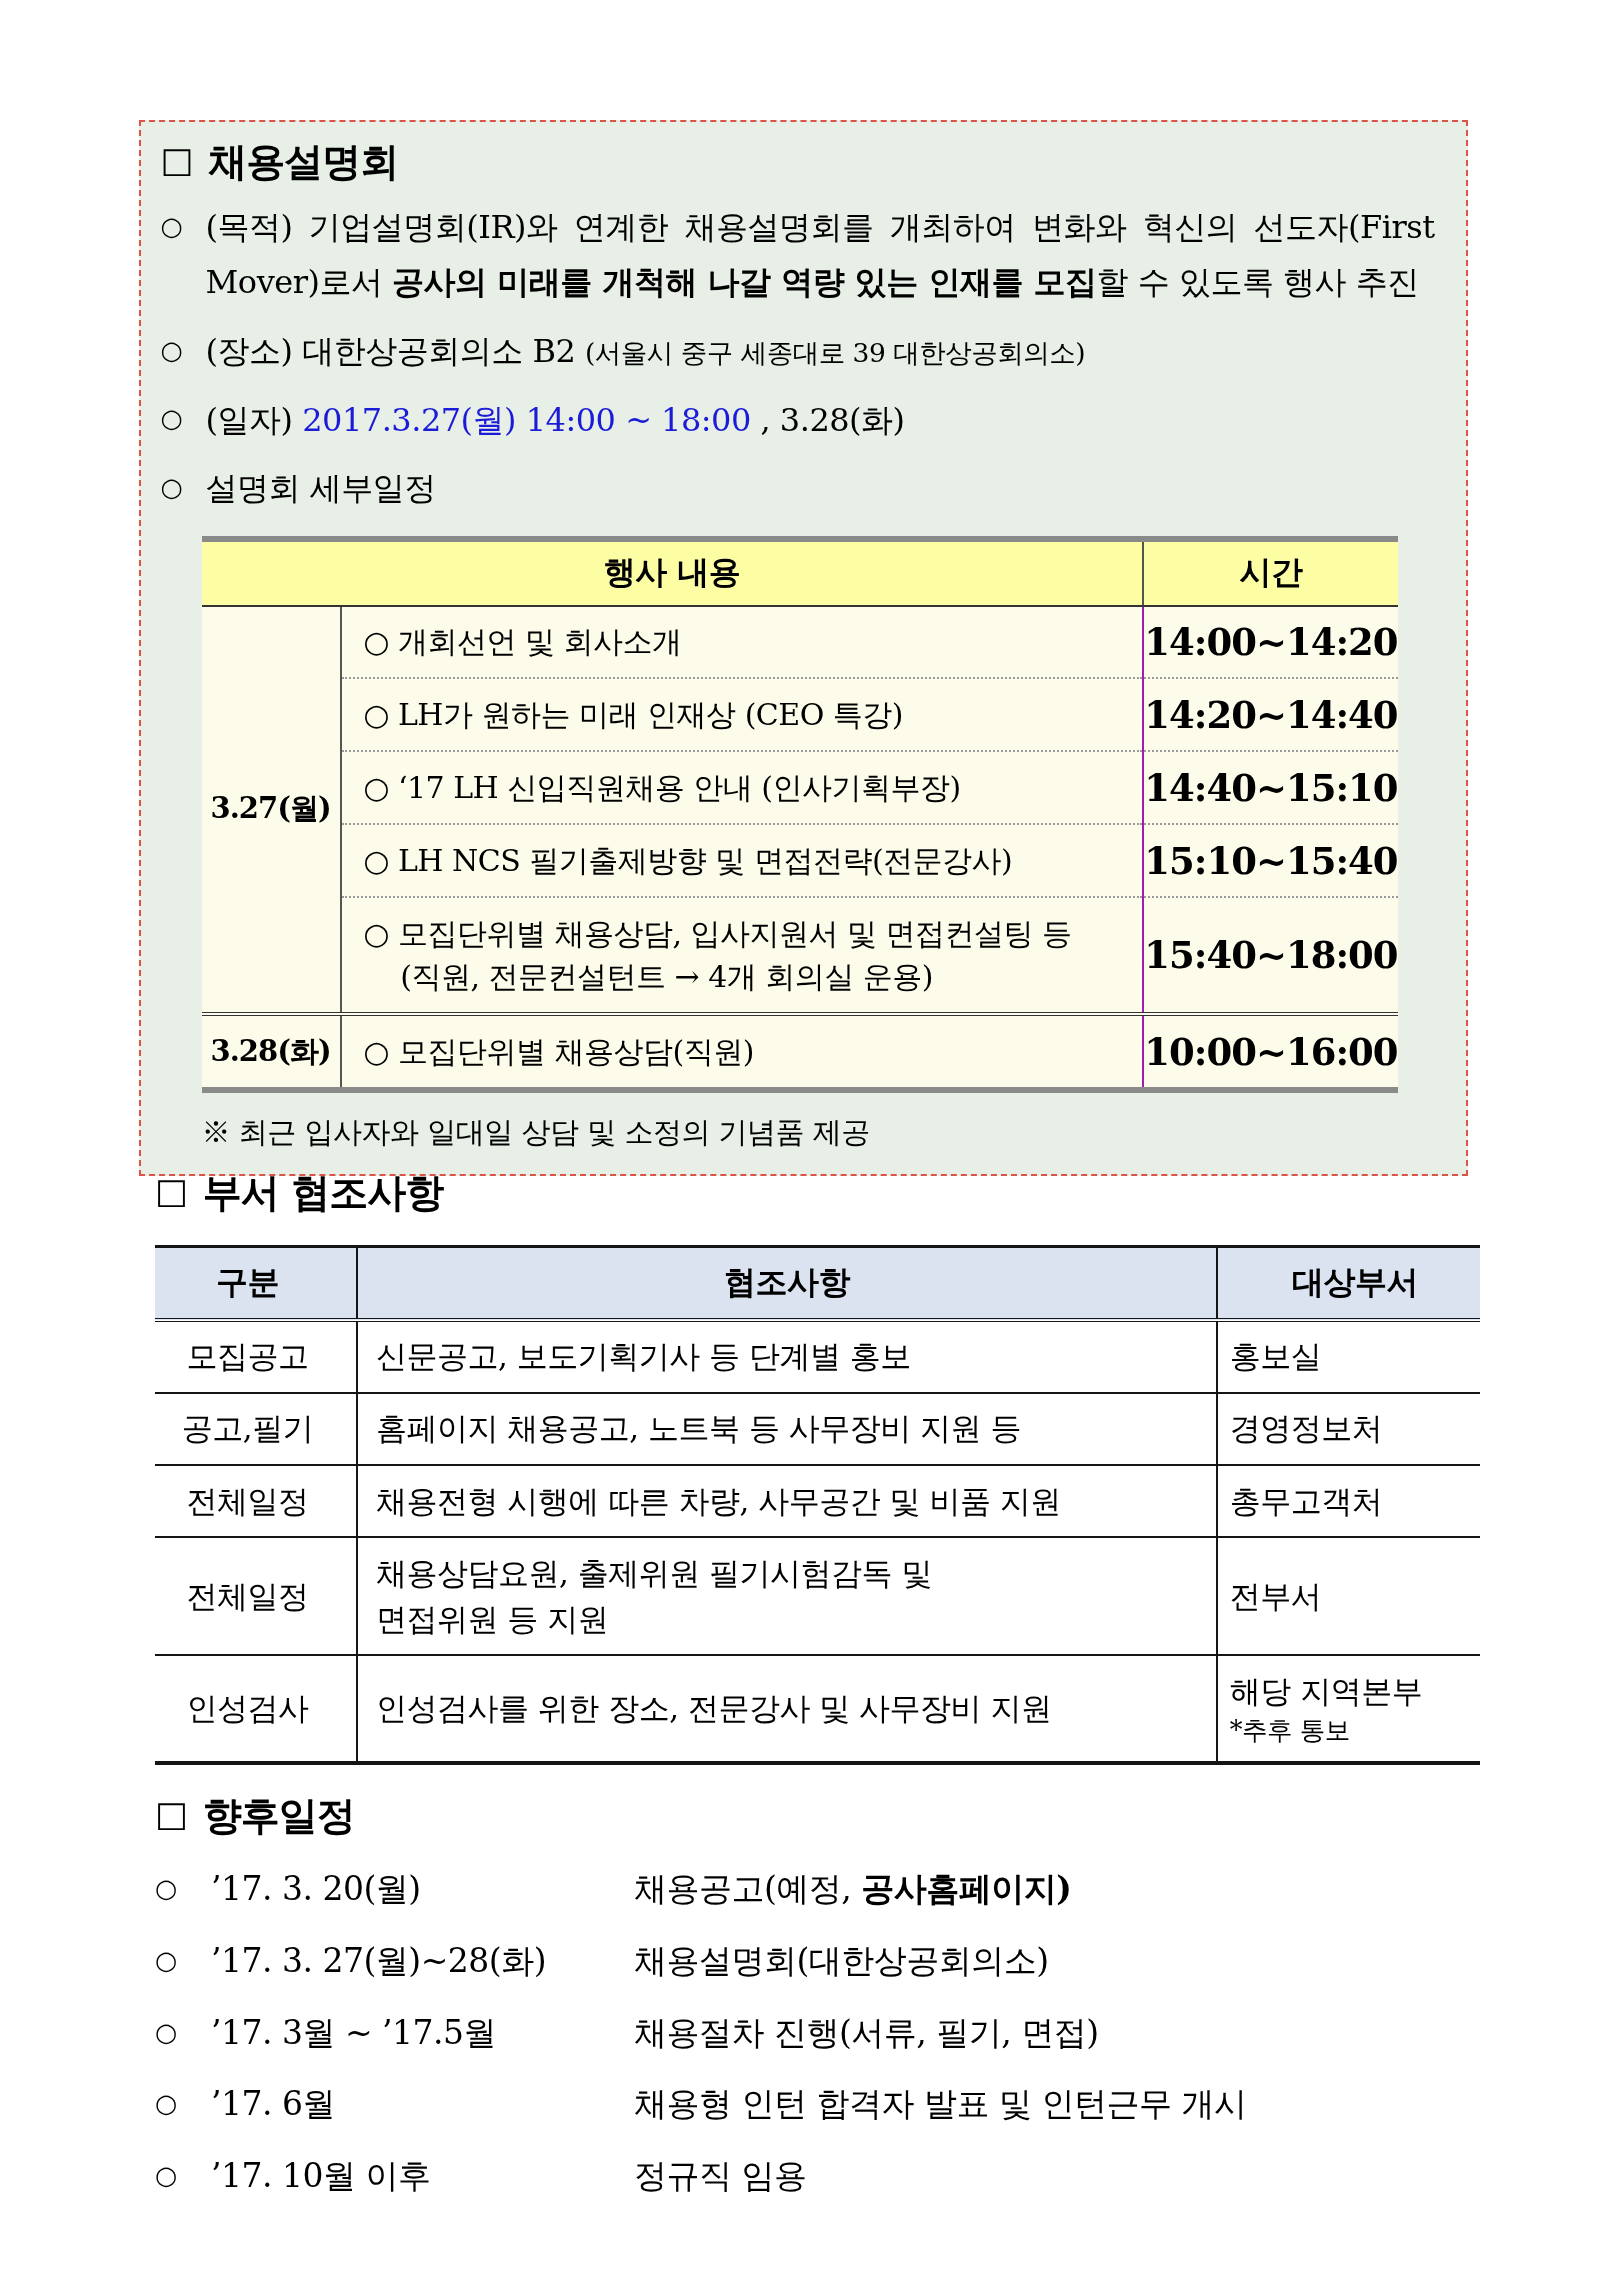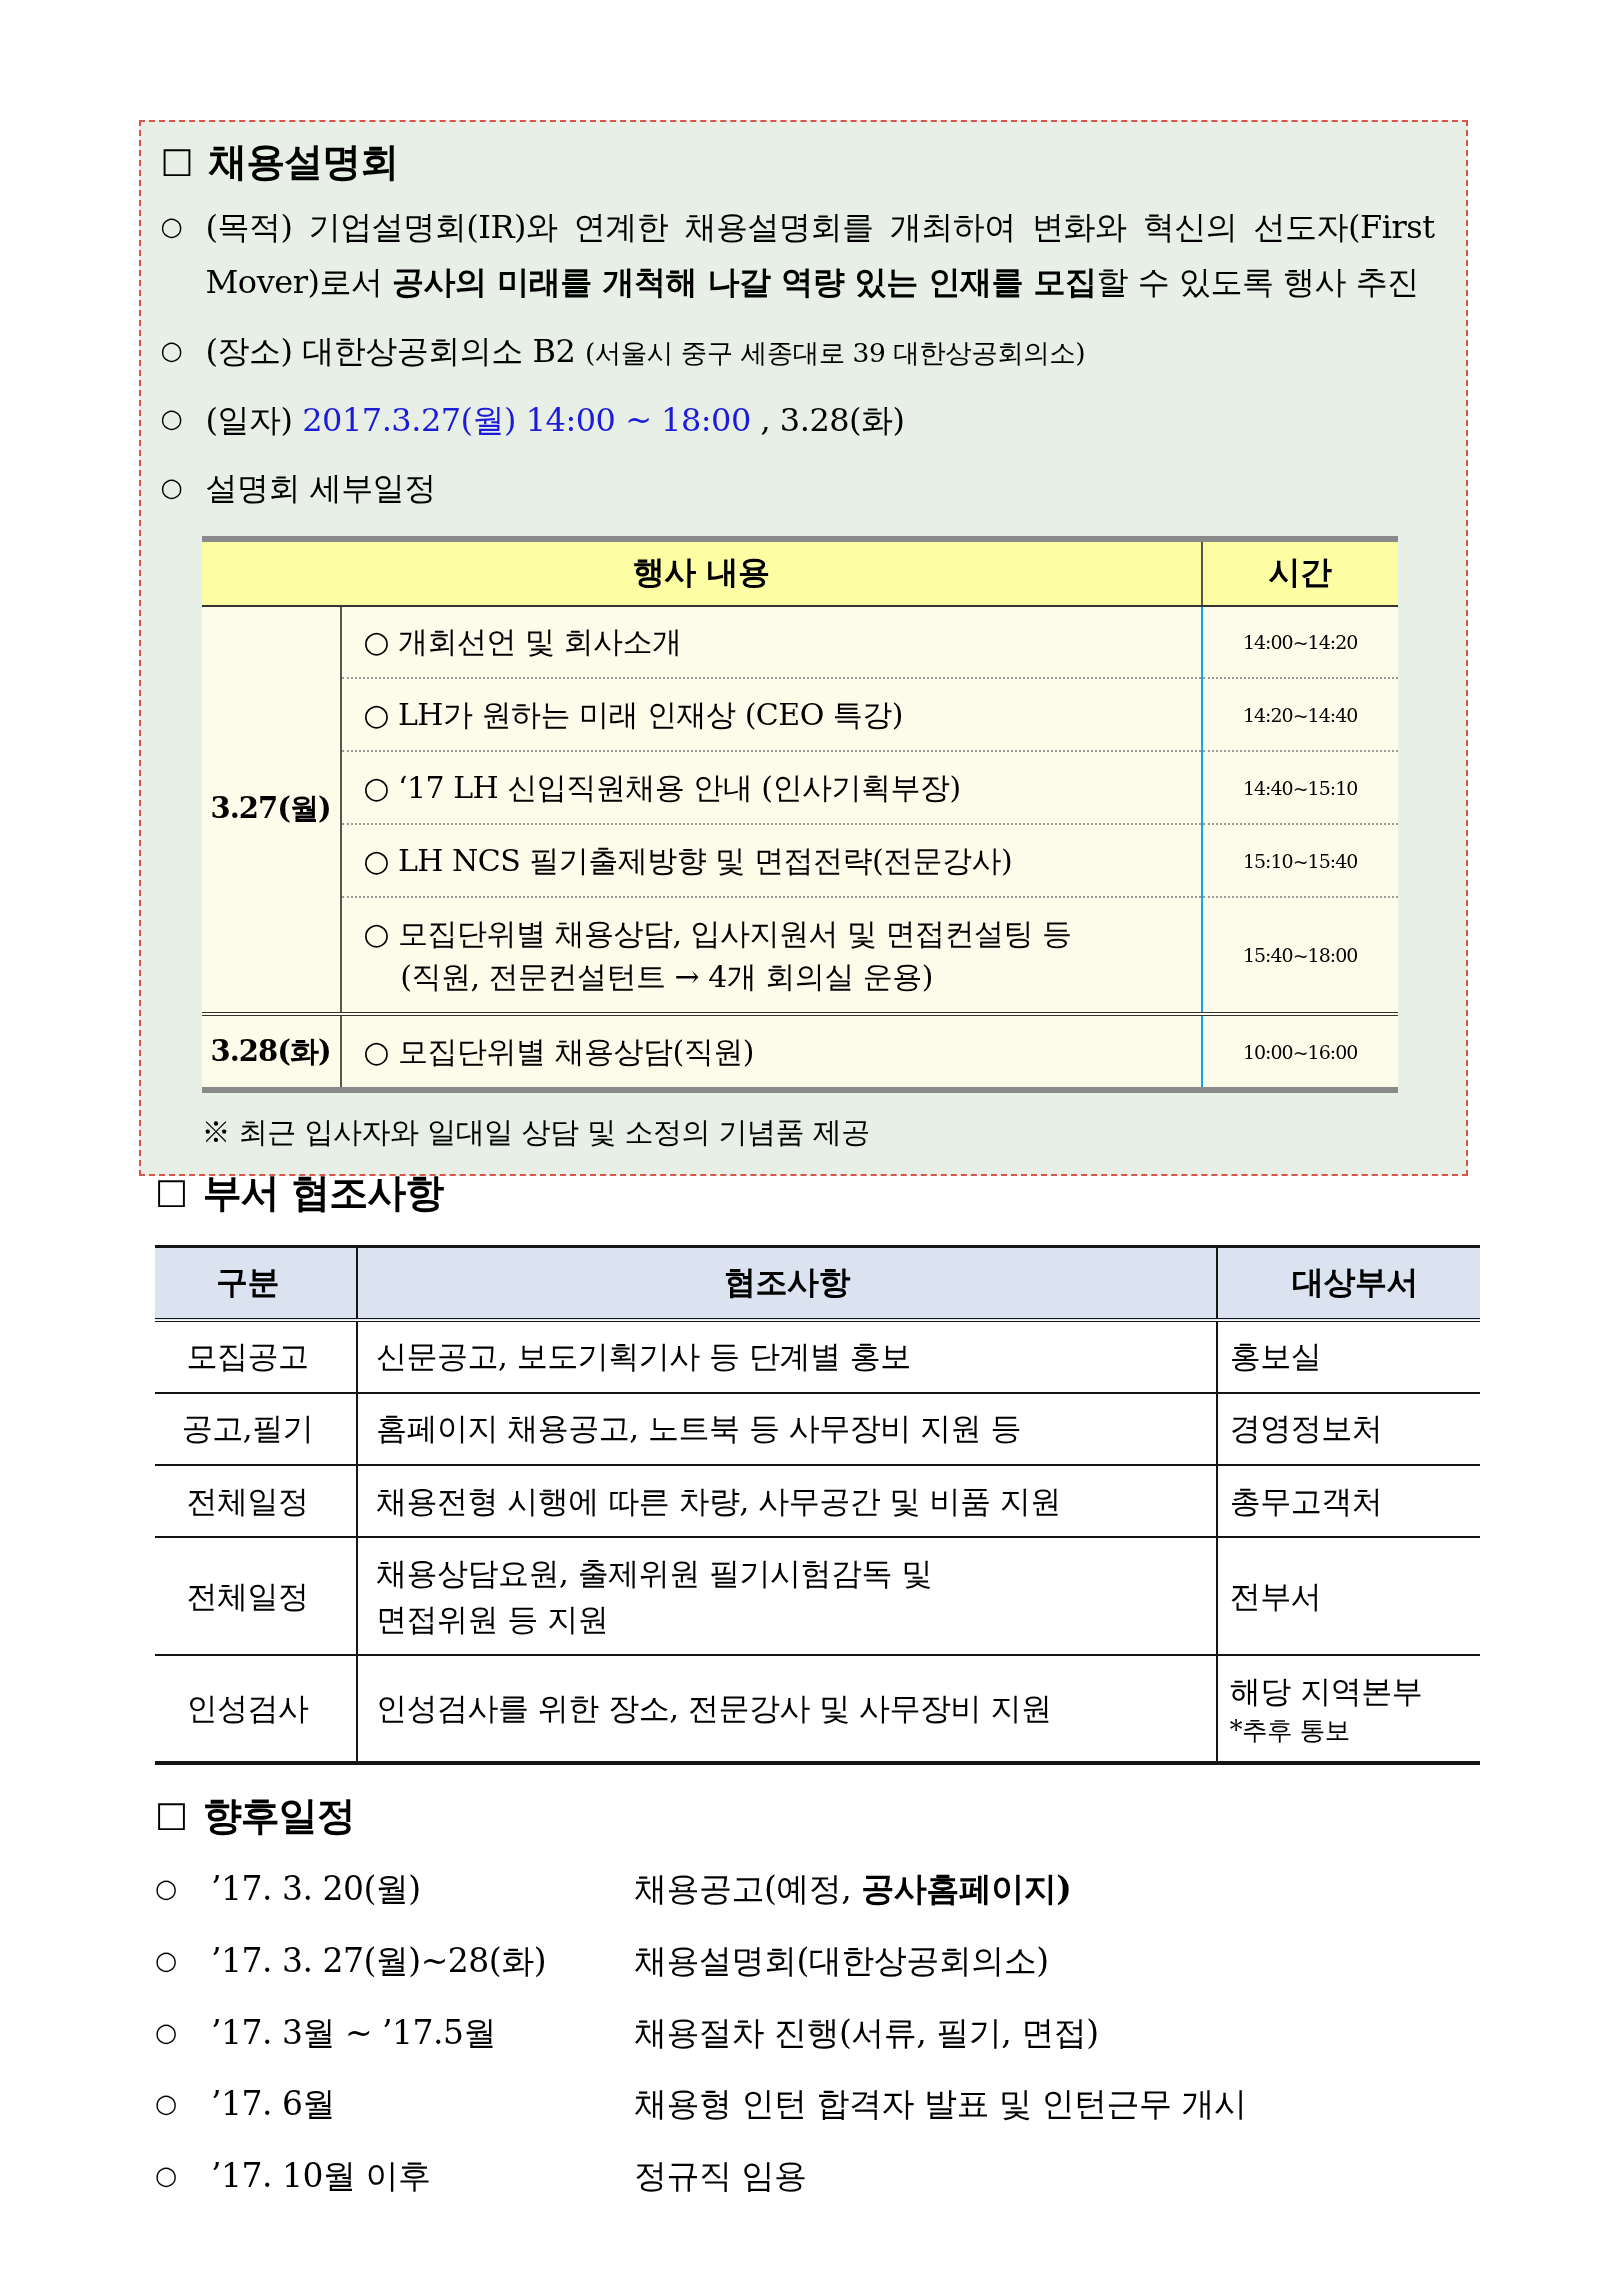--- a/index.html
+++ b/index.html
@@ -73,22 +73,22 @@
   .schedule-table td.date-cell{
     width:139px;text-align:center;font-weight:bold;font-size:29px;
     letter-spacing:-1px;
   }
   .schedule-table td.content-cell{
     border-left:2px solid #555;
     padding:13.7px 7.8px 13.7px 21.6px;
     line-height:1.45;
   }
   .schedule-table td.time-cell{
-    border-left:2px solid #0ea5e9;
-    text-align:center;font-size:19px;letter-spacing:-1px;width:196px;
+    border-left:2px solid #a21caf;
+    text-align:center;font-size:37px;letter-spacing:-1px;width:196px;font-weight:bold;
   }
   .schedule-table tbody.day1 tr + tr td{border-top:2px dotted #9a9a9a;}
   .schedule-table tbody.day2 td{border-top:4.9px double #333;}
   .line2{padding-left:37px;}
   .footnote{
     margin:19.6px 0 0 41px;font-size:29px;letter-spacing:-0.5px;
   }
 
   
   .section2{position:absolute;left:155px;top:1169px;width:1327px;}

